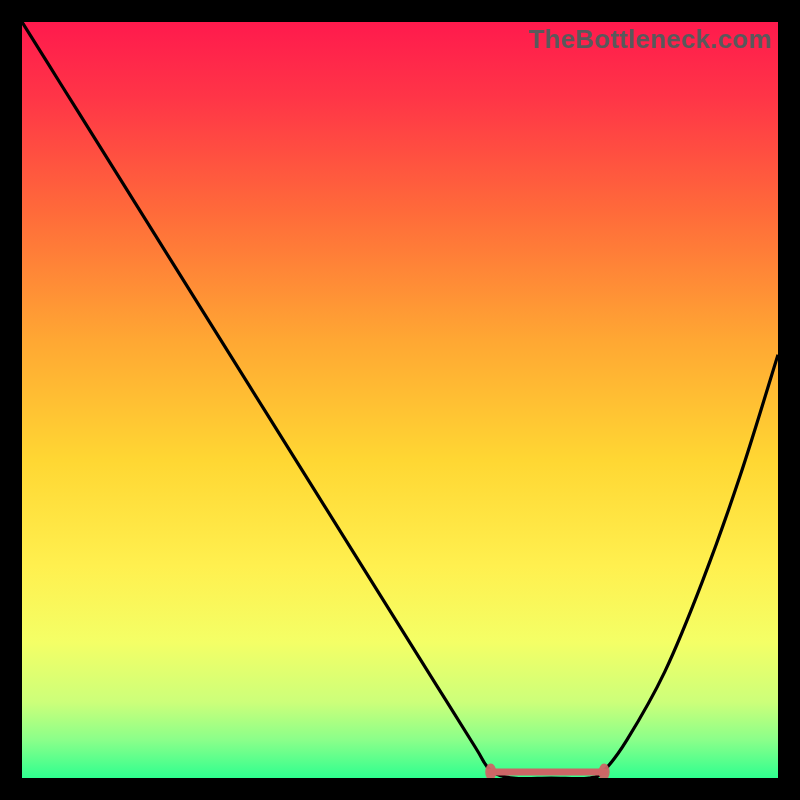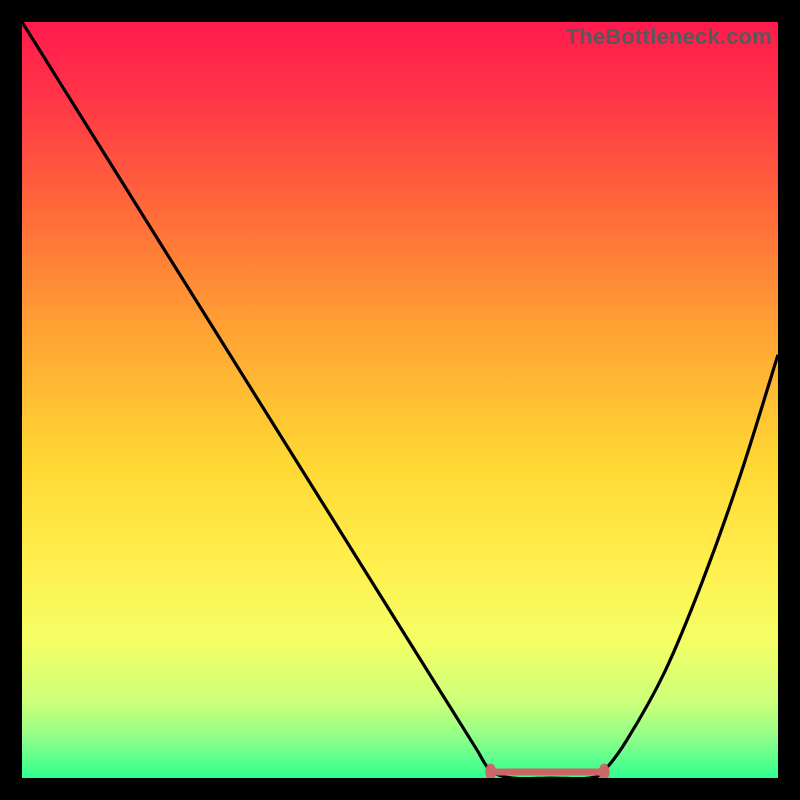--- a/index.html
+++ b/index.html
@@ -16,21 +16,21 @@
     top: 22px;
     width: 756px;
     height: 756px;
     background: #000;
   }
   .watermark {
     position: absolute;
     top: 2px;
     right: 6px;
     font-family: Arial, Helvetica, sans-serif;
-    font-size: 22px;
+    font-size: 26px;
     font-weight: 600;
     color: #58595b;
     letter-spacing: 0.2px;
     z-index: 10;
   }
   svg.plot {
     position: absolute;
     left: 0;
     top: 0;
     width: 756px;

